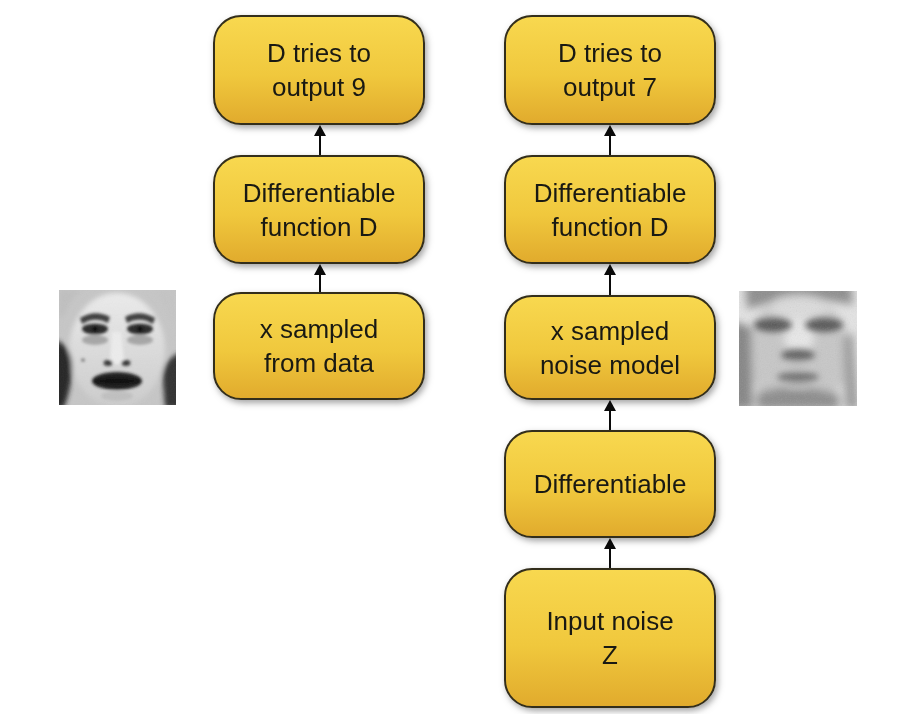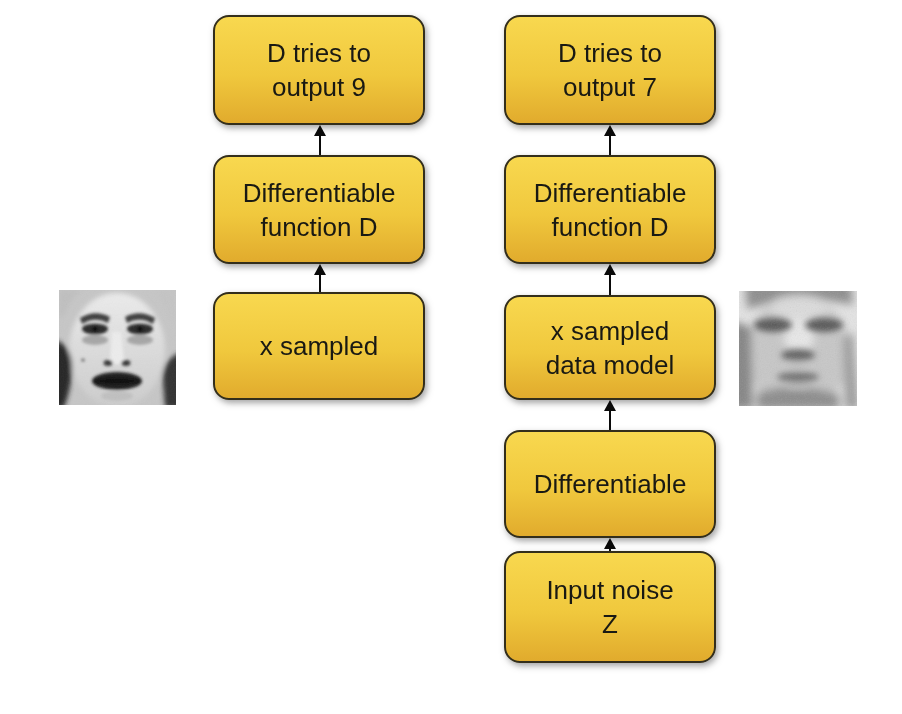--- a/index.html
+++ b/index.html
@@ -9,21 +9,21 @@
     height: 714px;
     background: #ffffff;
     overflow: hidden;
     font-family: "Liberation Sans", sans-serif;
   }
   .box {
     position: absolute;
     width: 212px;
     box-sizing: border-box;
     border: 2px solid #332e1b;
-    border-radius: 16px;
+    border-radius: 28px;
     background: linear-gradient(180deg, #f8d84f 0%, #f0c83d 55%, #e1ab2d 100%);
     box-shadow: 2px 3px 6px rgba(90,90,90,0.55);
     display: flex;
     flex-direction: column;
     align-items: center;
     justify-content: center;
     text-align: center;
     font-size: 26px;
     line-height: 34px;
     color: #191913;
@@ -76,20 +76,21 @@
     <span>function D</span>
   </div>
 
   <div class="arrow" style="left:313px; top:264px; height:28px;">
     <div class="arrow-head"></div>
     <div class="arrow-line"></div>
   </div>
 
   <div class="box" style="left:213px; top:292px; height:108px;">
     <span>x sampled</span>
+    <span>from data</span>
   </div>
 
   <div class="box" style="left:504px; top:15px; height:110px;">
     <span>D tries to</span>
     <span>output 7</span>
   </div>
 
   <div class="arrow" style="left:603px; top:125px; height:30px;">
     <div class="arrow-head"></div>
     <div class="arrow-line"></div>
@@ -100,38 +101,38 @@
     <span>function D</span>
   </div>
 
   <div class="arrow" style="left:603px; top:264px; height:31px;">
     <div class="arrow-head"></div>
     <div class="arrow-line"></div>
   </div>
 
   <div class="box" style="left:504px; top:295px; height:105px;">
     <span>x sampled</span>
-    <span>data model</span>
+    <span>noise model</span>
   </div>
 
   <div class="arrow" style="left:603px; top:400px; height:30px;">
     <div class="arrow-head"></div>
     <div class="arrow-line"></div>
   </div>
 
   <div class="box" style="left:504px; top:430px; height:108px;">
     <span>Differentiable</span>
   </div>
 
   <div class="arrow" style="left:603px; top:538px; height:30px;">
     <div class="arrow-head"></div>
     <div class="arrow-line"></div>
   </div>
 
-  <div class="box" style="left:504px; top:551px; height:112px;">
+  <div class="box" style="left:504px; top:568px; height:140px;">
     <span>Input noise</span>
     <span>Z</span>
   </div>
 
   <div class="face" style="left:59px; top:290px;">
     <svg width="117" height="115" viewBox="0 0 117 115">
       <defs>
         <linearGradient id="skinL" x1="0" y1="0" x2="0" y2="1">
           <stop offset="0" stop-color="#ebebeb"></stop>
           <stop offset="1" stop-color="#cccccc"></stop>

